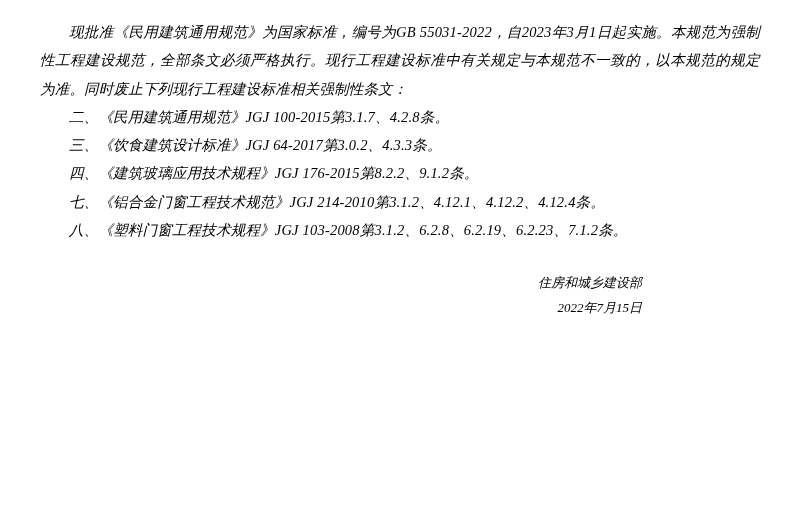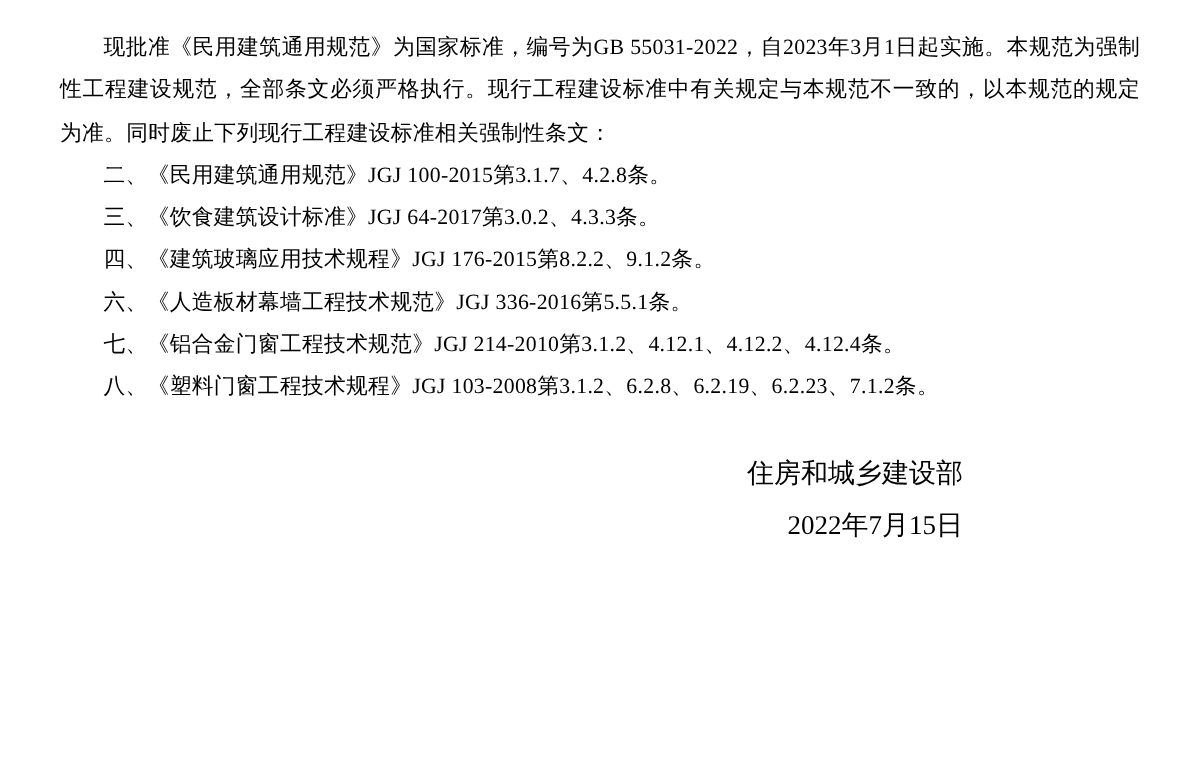--- a/index.html
+++ b/index.html
@@ -13,20 +13,21 @@
     font-family: "Liberation Serif", "DejaVu Serif", serif;
     color: #000000;
     overflow: hidden;
   }
   .page {
     position: relative;
     width: 800px;
     height: 403px;
     box-sizing: border-box;
     padding: 18px 40px 10px 40px;
+    font-style: italic;
   }
   .para {
     font-size: 14.5px;
     line-height: 1.95;
     text-align: justify;
     text-justify: inter-ideograph;
     margin: 0 0 0 0;
     letter-spacing: 0.2px;
   }
   .indent {
@@ -34,35 +35,34 @@
   }
   .list-item {
     text-indent: 2em;
   }
   .signoff {
     margin-top: 26px;
     text-align: right;
     padding-right: 118px;
   }
   .signoff div {
-    font-size: 18px;
+    font-size: 13px;
     line-height: 1.95;
   }
 </style>
 </head>
 <body>
 
 <div class="page">
 
   <p class="para indent">现批准《民用建筑通用规范》为国家标准，编号为GB 55031-2022，自2023年3月1日起实施。本规范为强制性工程建设规范，全部条文必须严格执行。现行工程建设标准中有关规定与本规范不一致的，以本规范的规定为准。同时废止下列现行工程建设标准相关强制性条文：</p>
 
   <p class="para list-item">二、《民用建筑通用规范》JGJ 100-2015第3.1.7、4.2.8条。</p>
   <p class="para list-item">三、《饮食建筑设计标准》JGJ 64-2017第3.0.2、4.3.3条。</p>
   <p class="para list-item">四、《建筑玻璃应用技术规程》JGJ 176-2015第8.2.2、9.1.2条。</p>
-  <p class="para list-item">六、《人造板材幕墙工程技术规范》JGJ 336-2016第5.5.1条。</p>
   <p class="para list-item">七、《铝合金门窗工程技术规范》JGJ 214-2010第3.1.2、4.12.1、4.12.2、4.12.4条。</p>
   <p class="para list-item">八、《塑料门窗工程技术规程》JGJ 103-2008第3.1.2、6.2.8、6.2.19、6.2.23、7.1.2条。</p>
 
 
   <div class="signoff">
     <div>住房和城乡建设部</div>
     <div>2022年7月15日</div>
   </div>
 
 </div>

